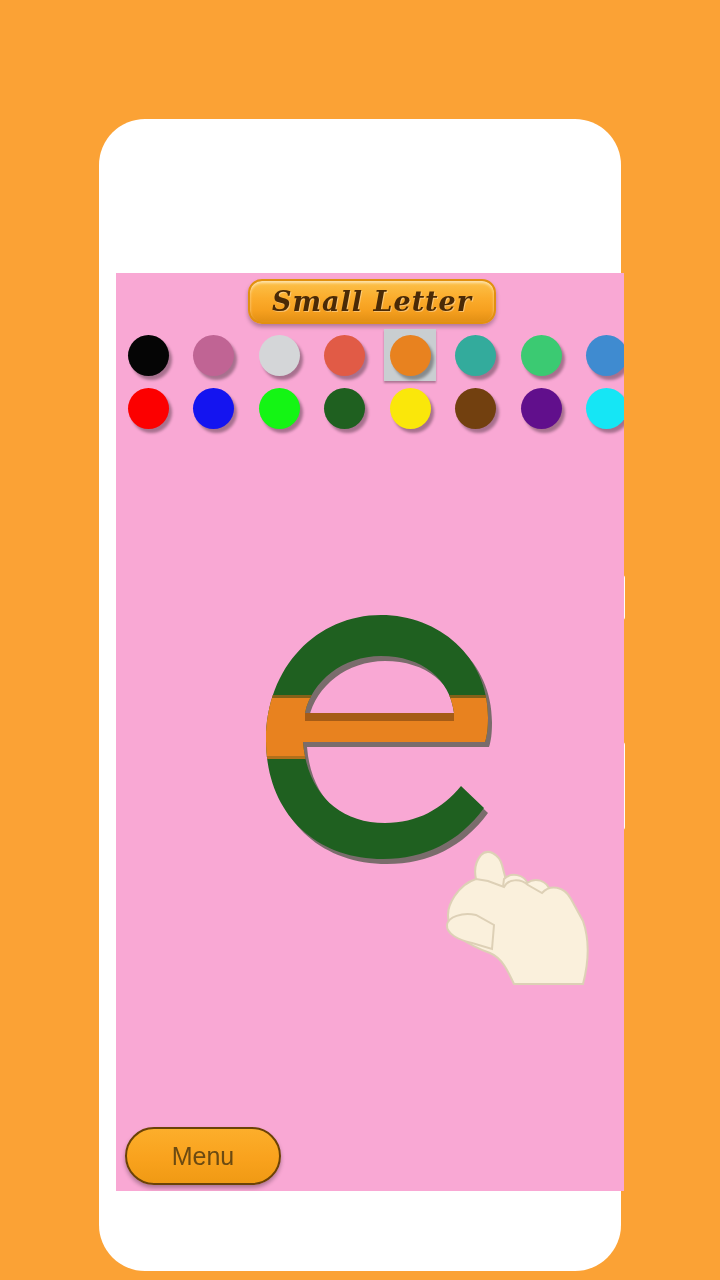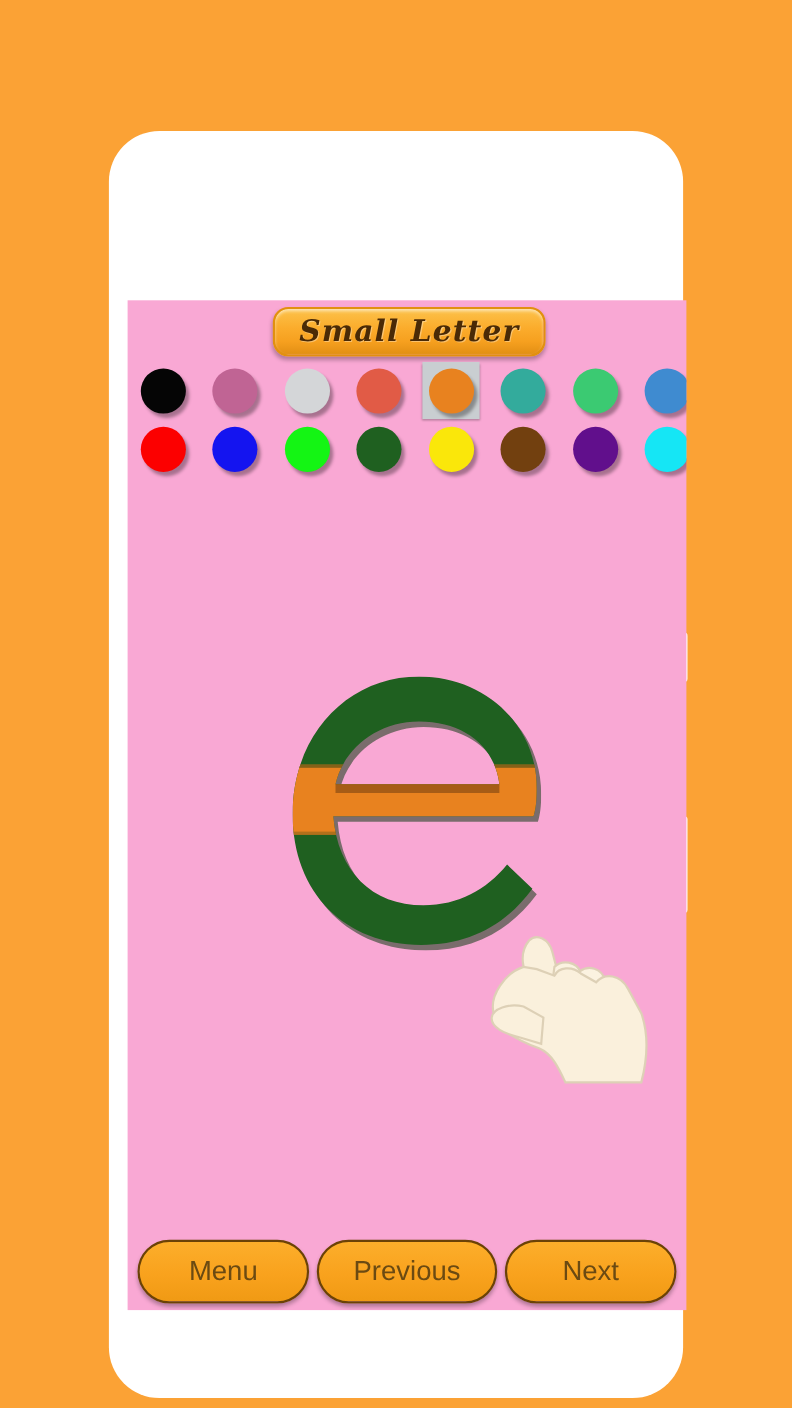--- a/index.html
+++ b/index.html
@@ -292,22 +292,16 @@
 
           <path d="M44,94 C30,91 16,96 15,104 C14,113 27,119 40,122 L60,128 L62,104 Z" fill="#faf0dc" stroke="#ddd0b6" stroke-width="2"></path>
         </g>
       </svg>
     </div>
 
     <div class="nav-bar">
       <div class="nav-btn b0">
         <span>Menu</span>
       </div>
-      <div class="nav-btn b1">
-        <span>Previous</span>
-      </div>
-      <div class="nav-btn b2">
-        <span>Next</span>
-      </div>
     </div>
 
   </div>
 </div>
 
 </body></html>

